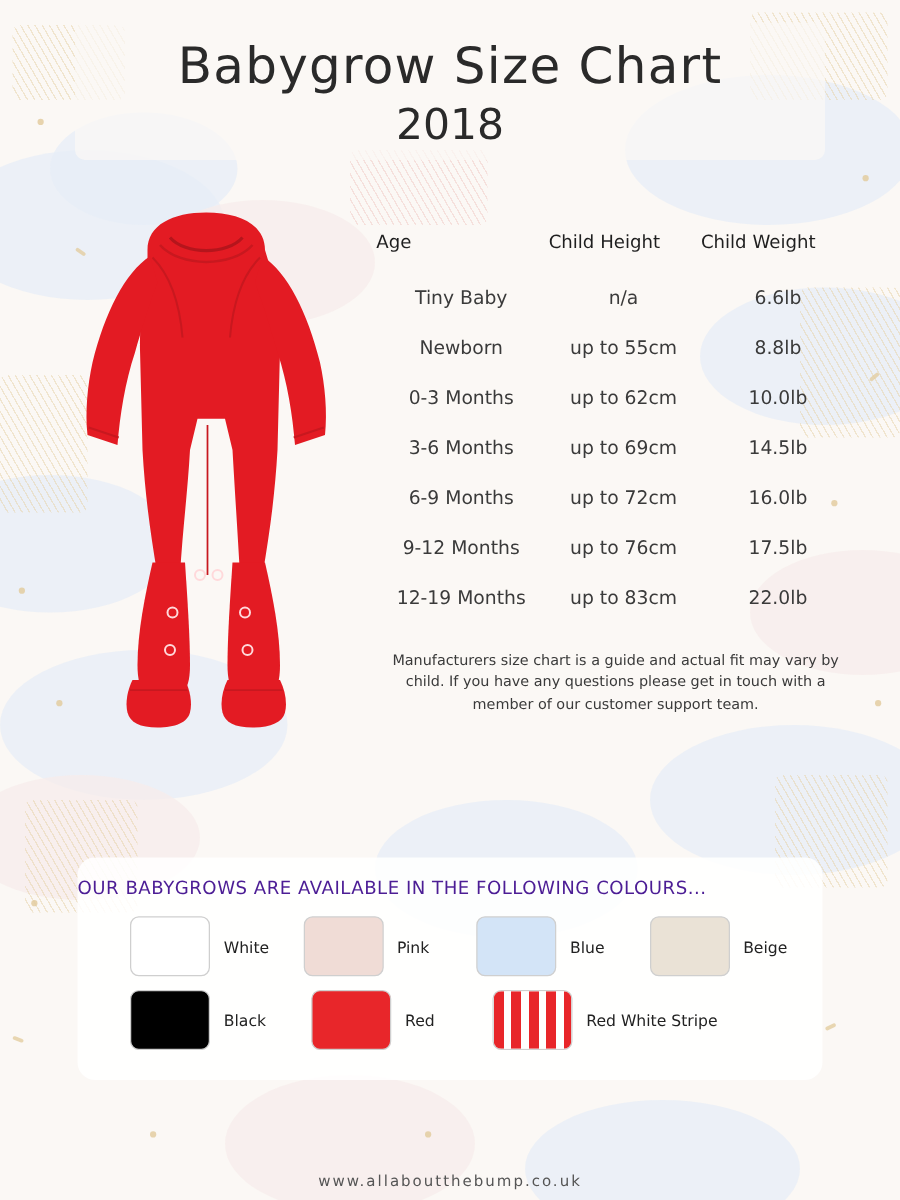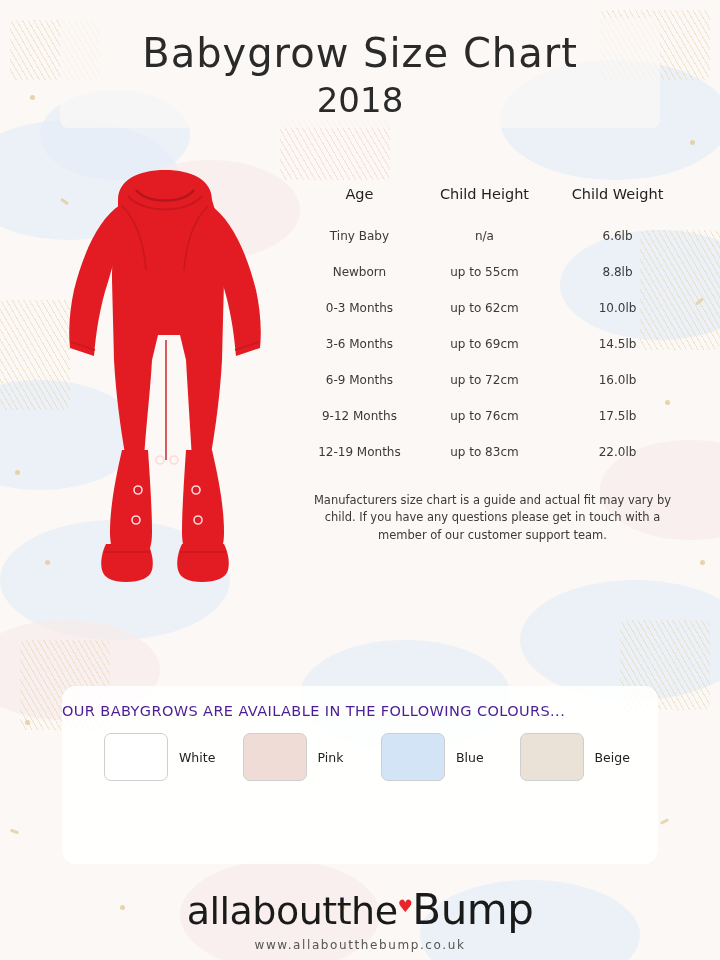--- a/index.html
+++ b/index.html
@@ -103,25 +103,25 @@
   table.size {
     width: 100%;
     border-collapse: collapse;
   }
   table.size th {
     font-family: "DejaVu Sans", sans-serif;
     font-size: 14.5px;
     font-weight: 400;
     color: #1f1f1f;
     padding-bottom: 16px;
-    text-align: center;
+    text-align: left;
   }
   table.size td {
     font-family: "DejaVu Sans", sans-serif;
-    font-size: 12px;
+    font-size: 15px;
     color: #3a3a3a;
     text-align: center;
     padding: 11px 0;
   }
   #note {
     margin-top: 22px;
     font-family: "DejaVu Sans", sans-serif;
     font-size: 11.5px;
     line-height: 1.5;
     color: #3a3a3a;
@@ -390,21 +390,34 @@
       </div>
       <div class="swatch-item">
         <span class="swatch" style="background:#d3e4f7;"></span>
         <span class="swatch-label">Blue</span>
       </div>
       <div class="swatch-item">
         <span class="swatch" style="background:#eae2d6;"></span>
         <span class="swatch-label">Beige</span>
       </div>
     </div>
+    <div class="swatch-row">
+      <div class="swatch-item">
+        <span class="swatch" style="background:#000000;"></span>
+        <span class="swatch-label">Black</span>
+      </div>
+      <div class="swatch-item">
+        <span class="swatch" style="background:#e8262a;"></span>
+        <span class="swatch-label">Red</span>
+      </div>
+      <div class="swatch-item" style="width:220px;">
+        <span class="swatch">
+          <span class="stripe-fill"></span>
+        </span>
+        <span class="swatch-label">Red White Stripe</span>
+      </div>
+    </div>
   </div>
 </div>
 
 <div id="footer">
-  <div class="brand">
-    <span>allaboutthe</span><span class="heart">♥</span><span class="bump-b">Bump</span>
-  </div>
   <div class="url">www.allaboutthebump.co.uk</div>
 </div>
 
 </body></html>

